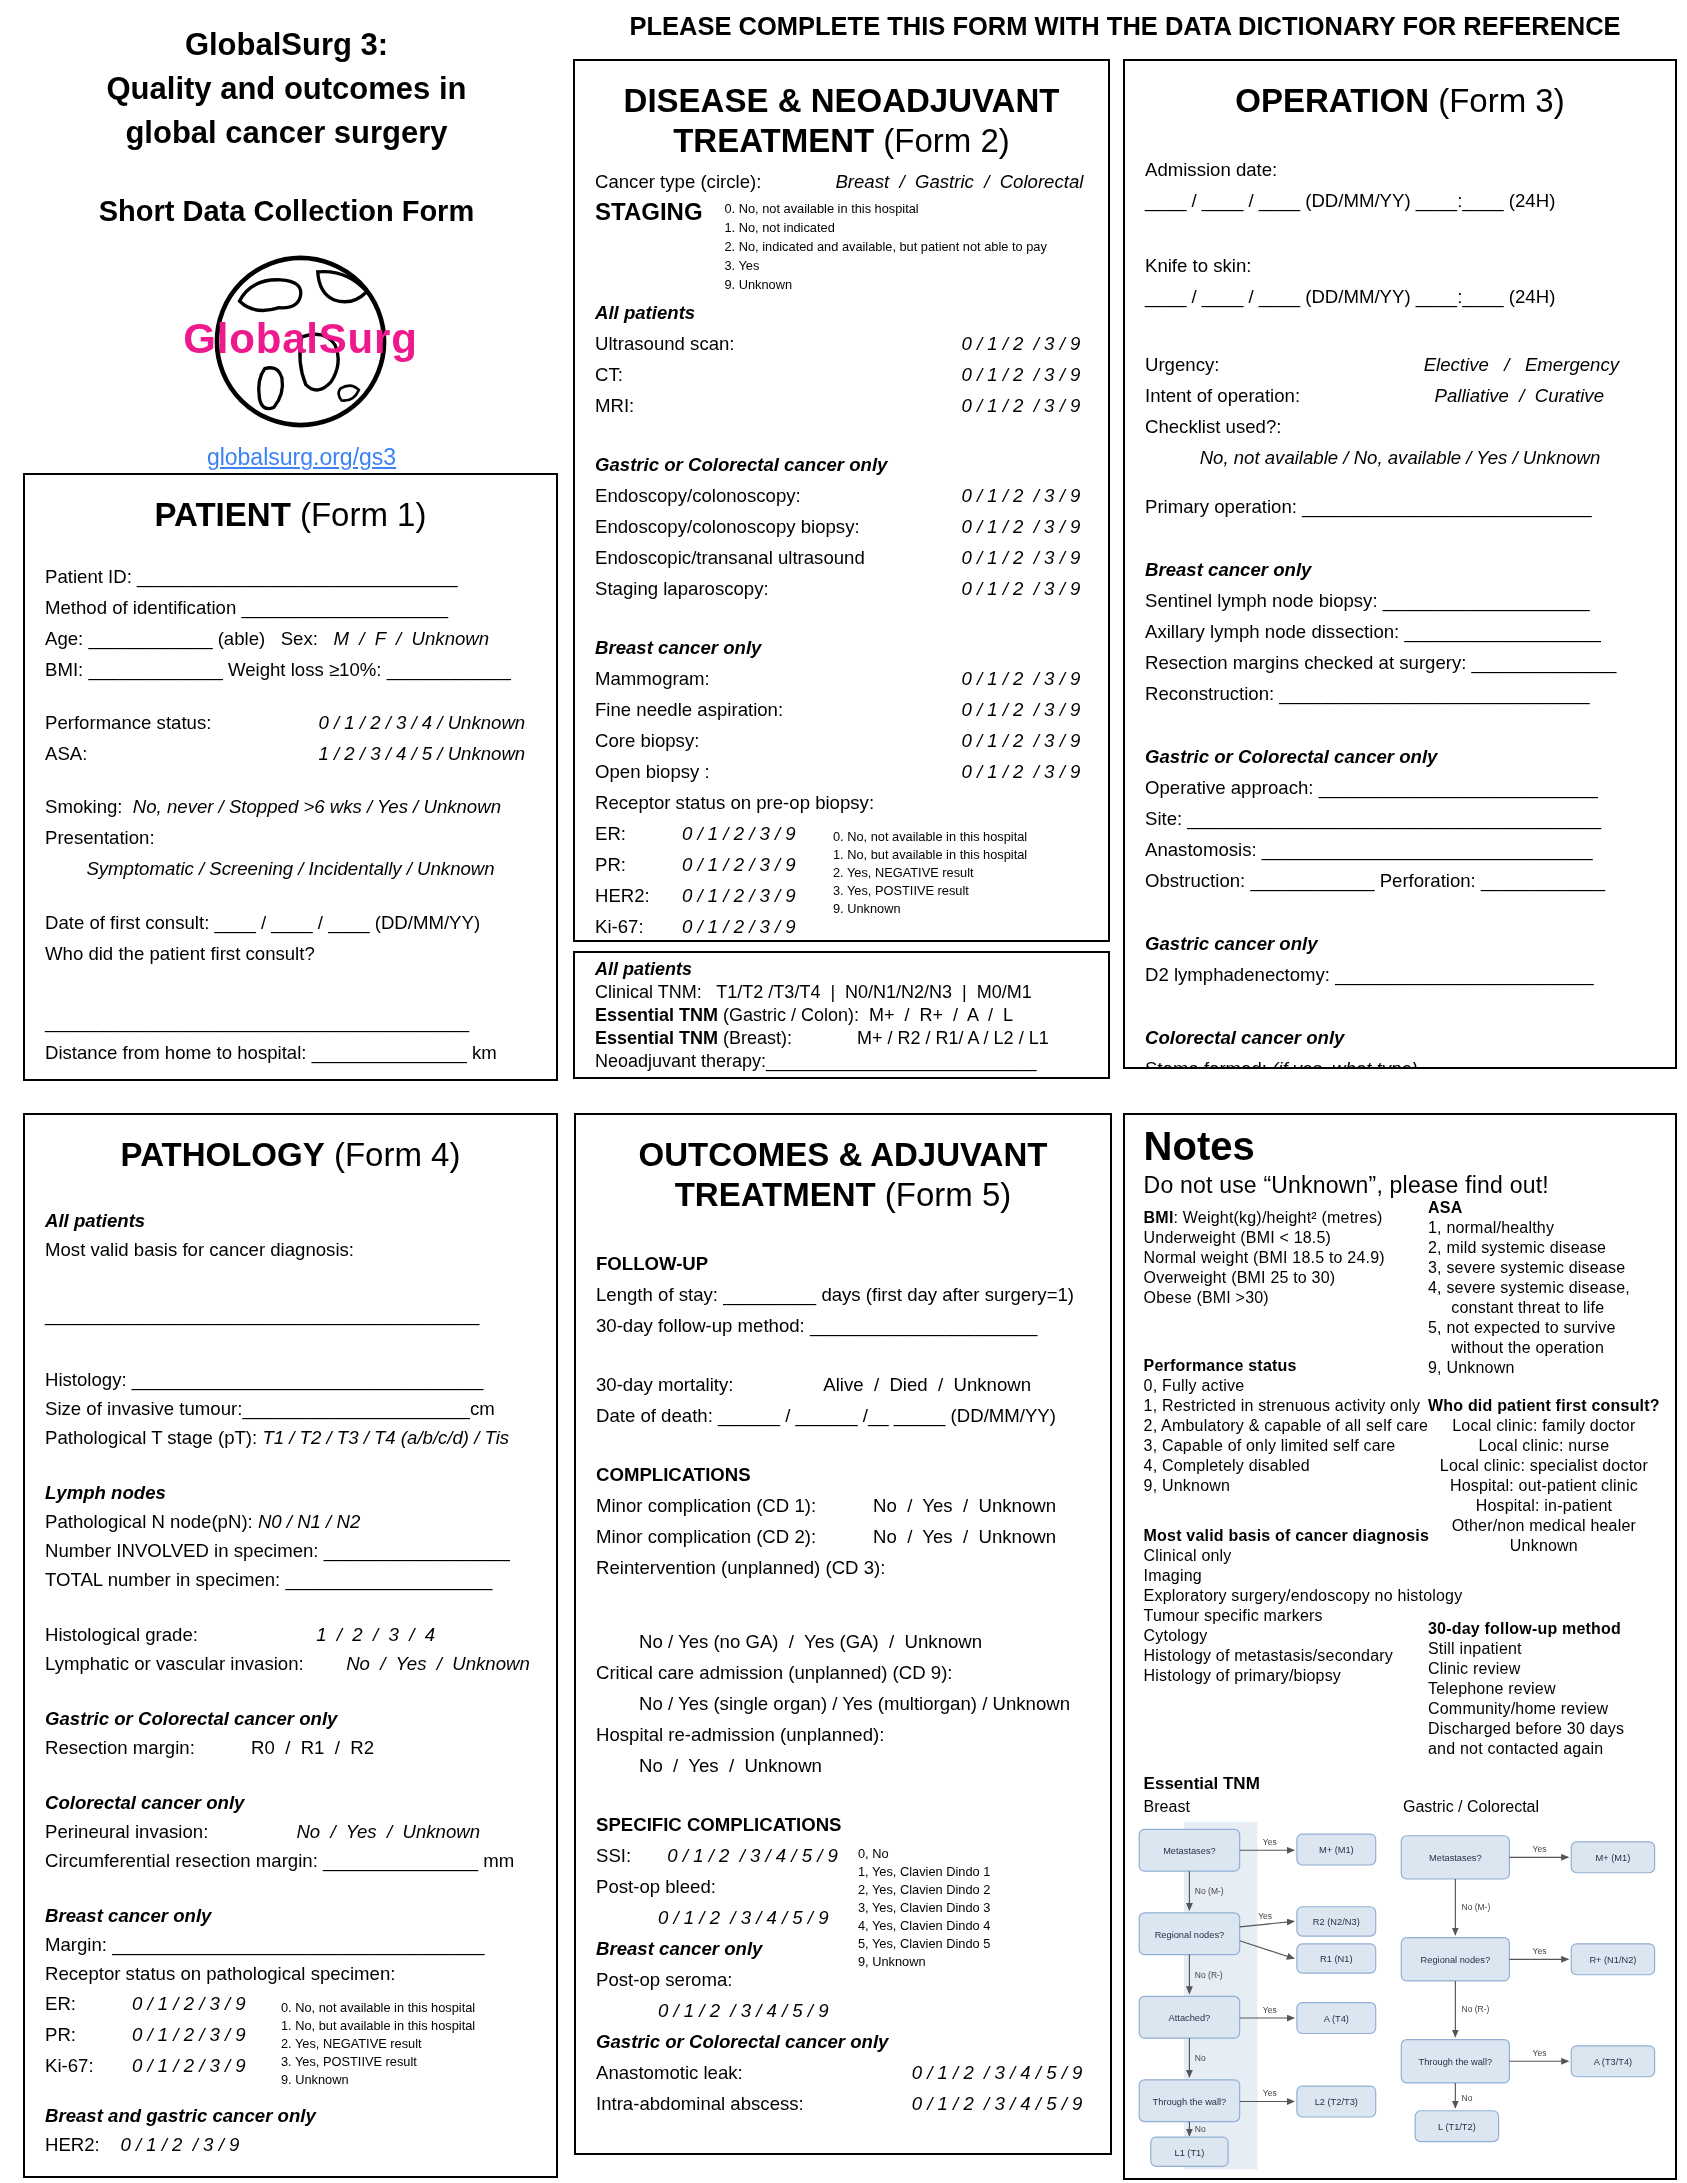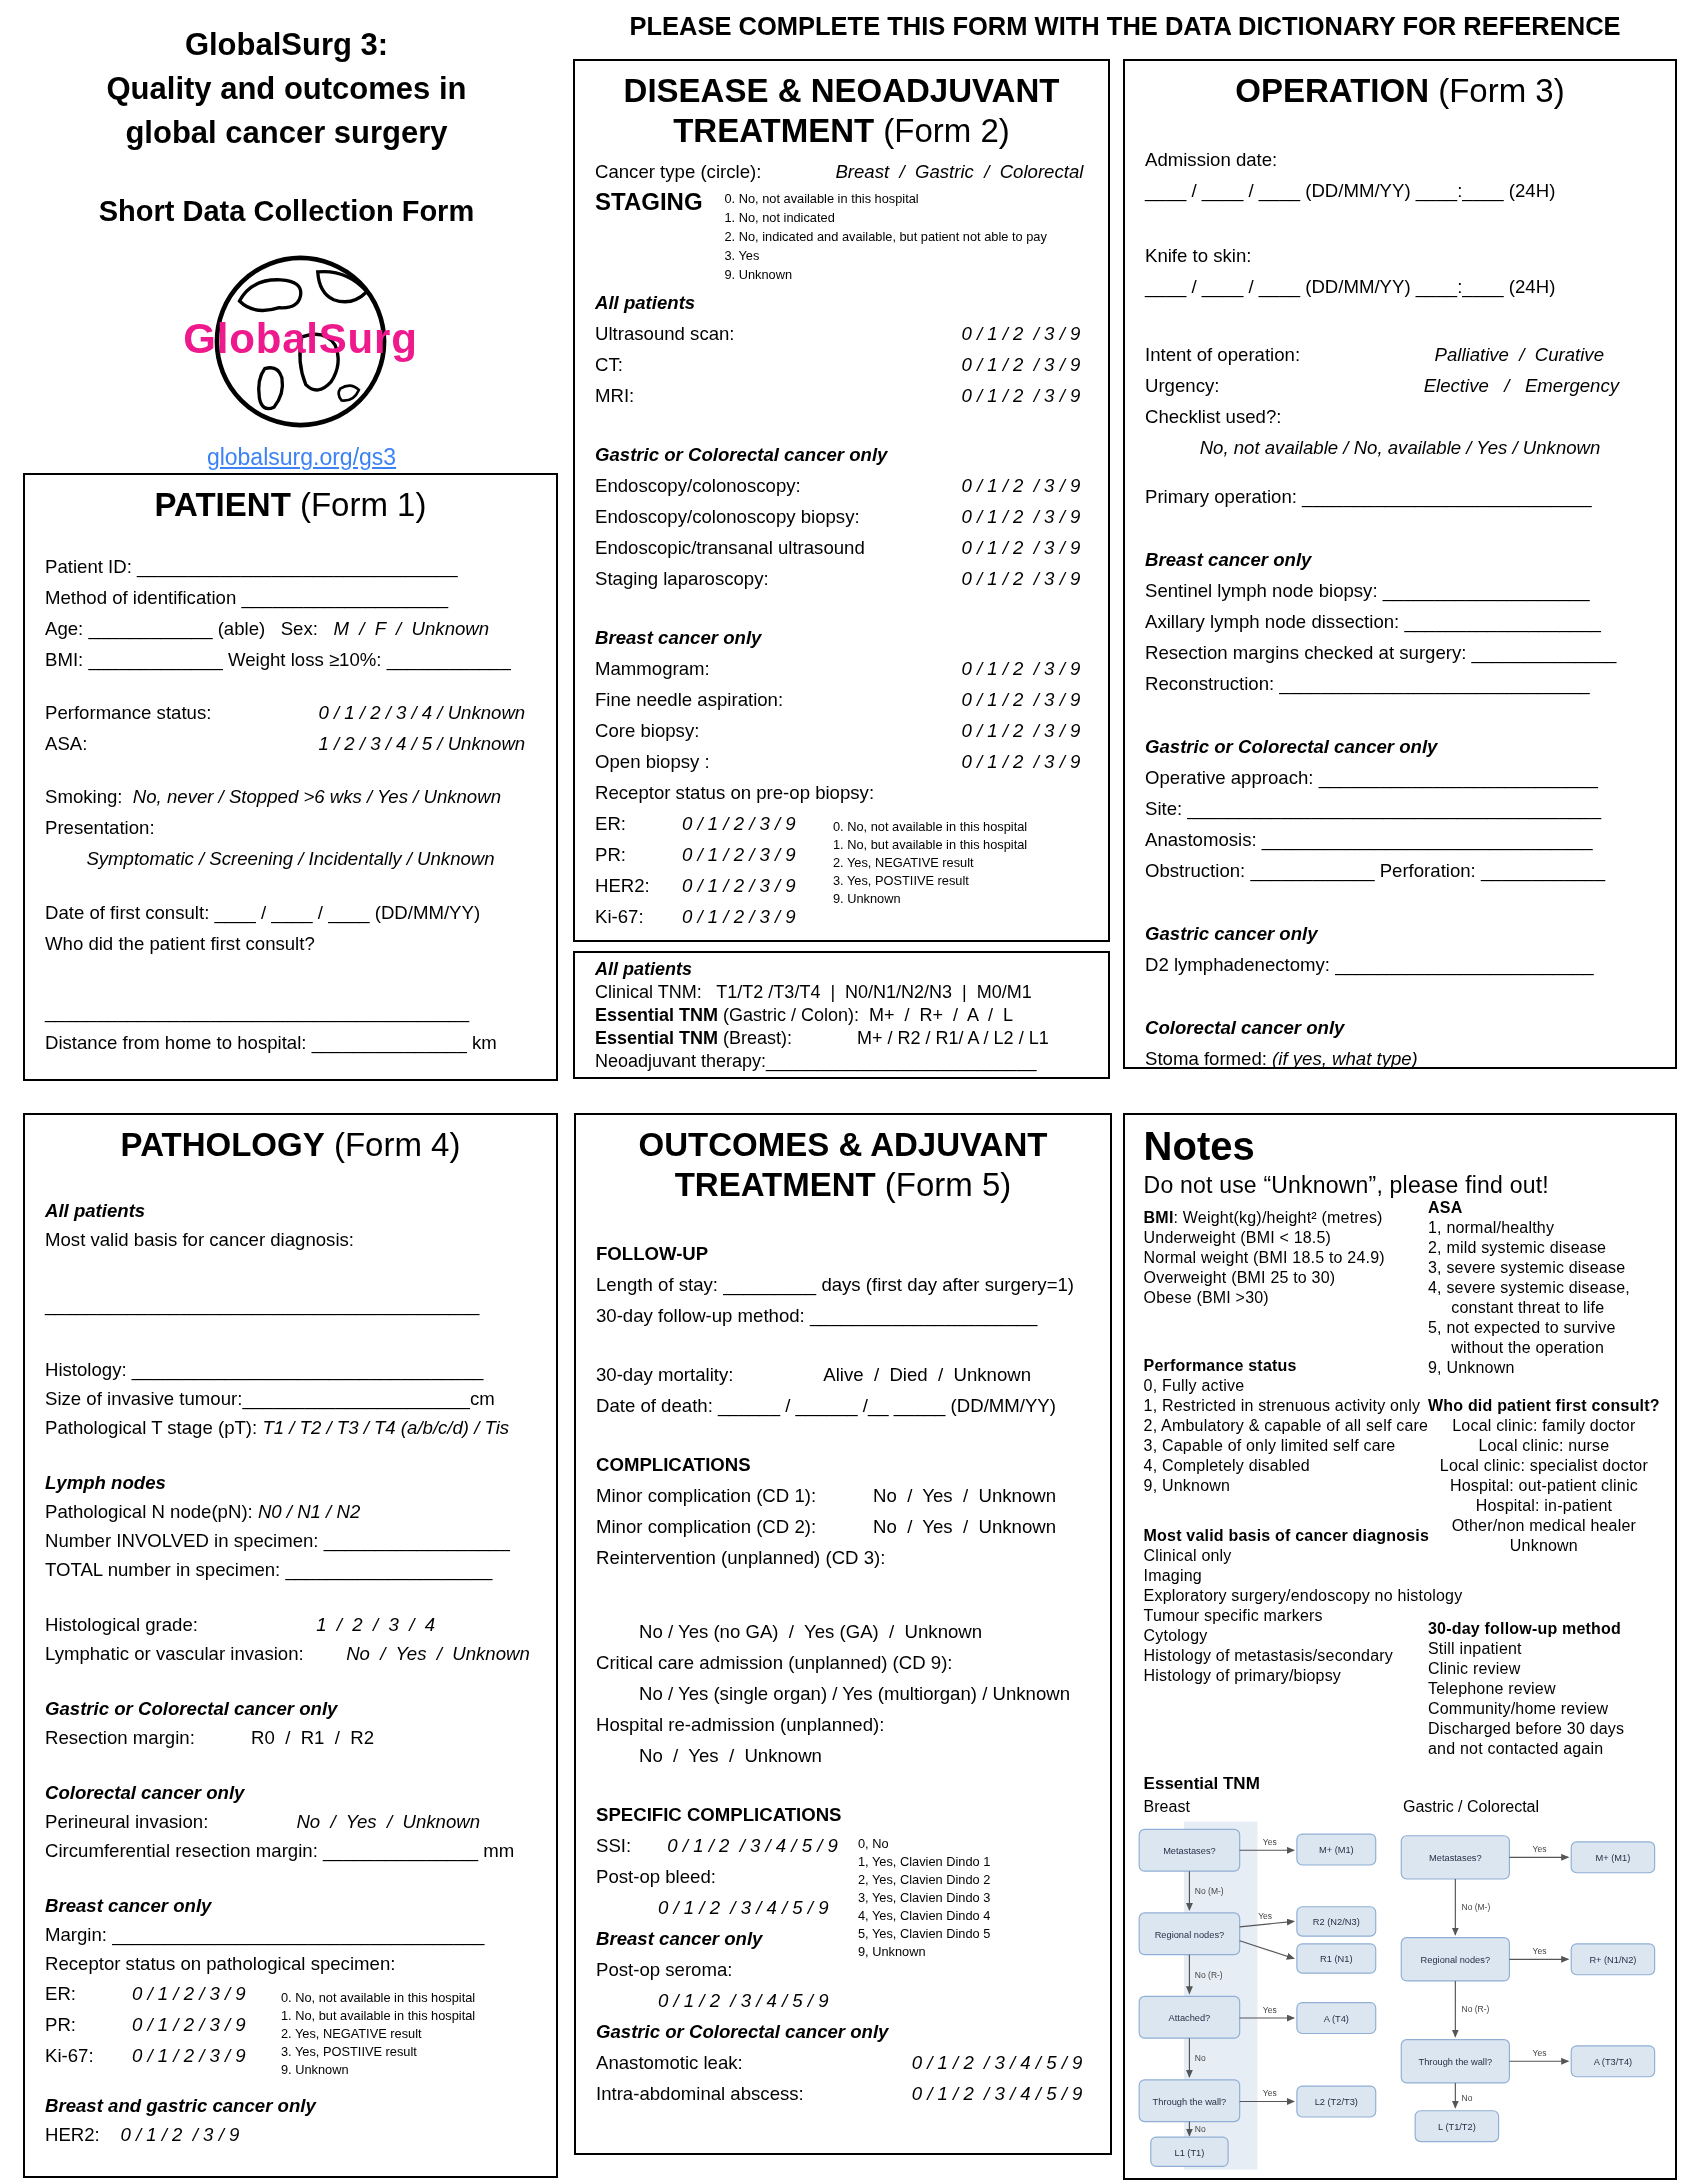--- a/index.html
+++ b/index.html
@@ -20,21 +20,21 @@
 
   .panel{position:absolute;border:2.3px solid #000;box-sizing:border-box;background:#fff;overflow:hidden;}
   #form1{left:23px;top:473px;width:535px;height:608px;}
   #form2{left:573px;top:59px;width:537px;height:883px;}
   #tnmbox{left:573px;top:951px;width:537px;height:128px;}
   #form3{left:1123px;top:59px;width:554px;height:1010px;}
   #form4{left:23px;top:1113px;width:535px;height:1065px;}
   #form5{left:574px;top:1113px;width:538px;height:1042px;}
   #notes{left:1123px;top:1113px;width:554px;height:1067px;}
 
-  .ptitle{text-align:center;font-size:33px;line-height:1.22;padding-top:10px;}
+  .ptitle{text-align:center;font-size:33px;line-height:1.22;padding-top:20px;}
   .ptitle .tb{font-weight:bold;}
   .inner{padding:4.6px 20px 6.2px;}
   .line{font-size:18.6px;line-height:31px;white-space:pre-wrap;}
   #form4 .line{line-height:29px;}
   #tnmbox .line{line-height:23px;font-size:18px;}
   .row{display:flex;justify-content:space-between;}
   .row .opt{text-align:right;}
   .it{font-style:italic;}
   .b{font-weight:bold;}
   .sec{font-weight:bold;font-style:italic;}
@@ -201,22 +201,22 @@
   <section class="panel" id="form3">
     <div class="ptitle"><span class="tb">OPERATION</span><span> (Form 3)</span></div>
     <div class="inner">
         <div class="gap" style="height: 28px;"></div>
         <div class="line">Admission date:</div>
         <div class="line">____ / ____ / ____ (DD/MM/YY) ____:____ (24H)</div>
         <div class="gap" style="height: 34px;"></div>
         <div class="line">Knife to skin:</div>
         <div class="line">____ / ____ / ____ (DD/MM/YY) ____:____ (24H)</div>
         <div class="gap" style="height: 37px;"></div>
+        <div class="line row" style="padding-right: 36px;"><span class="lbl">Urgency:</span><span class="opt it">Elective   /   Emergency</span></div>
         <div class="line row" style="padding-right: 51px;"><span class="lbl">Intent of operation:</span><span class="opt it">Palliative  /  Curative</span></div>
-        <div class="line row" style="padding-right: 36px;"><span class="lbl">Urgency:</span><span class="opt it">Elective   /   Emergency</span></div>
         <div class="line">Checklist used?:</div>
         <div class="line center it">No, not available / No, available / Yes / Unknown</div>
         <div class="gap" style="height: 18.6px;"></div>
         <div class="line">Primary operation: ____________________________</div>
         <div class="gap" style="height: 32px;"></div>
         <div class="line sec">Breast cancer only</div>
         <div class="line">Sentinel lymph node biopsy: ____________________</div>
         <div class="line">Axillary lymph node dissection: ___________________</div>
         <div class="line">Resection margins checked at surgery: ______________</div>
         <div class="line">Reconstruction: ______________________________</div>

